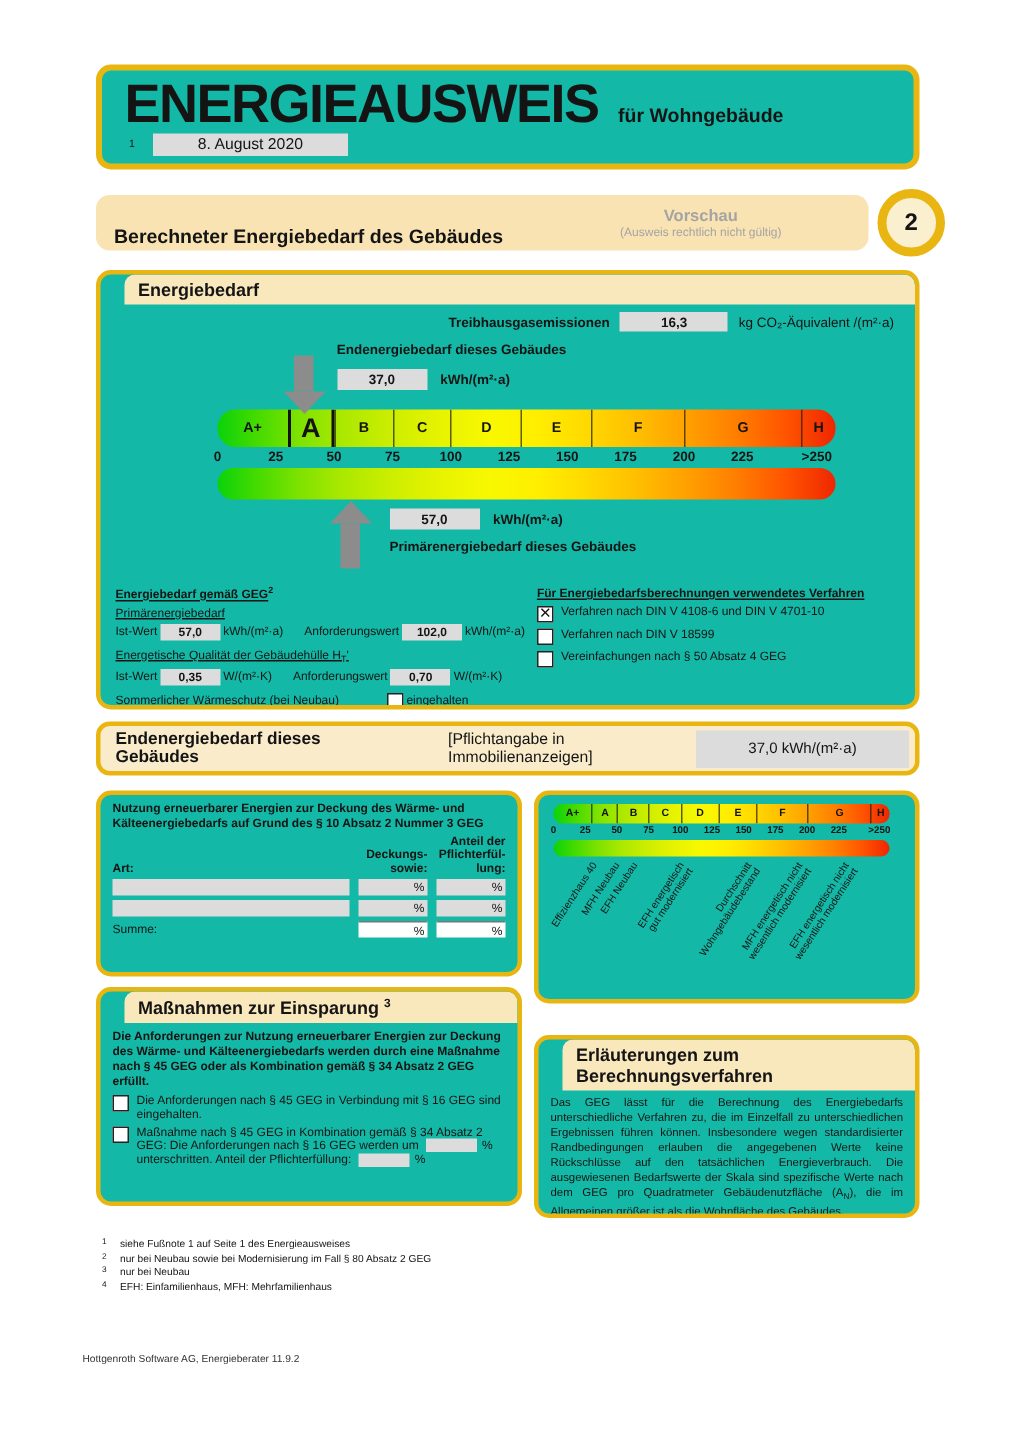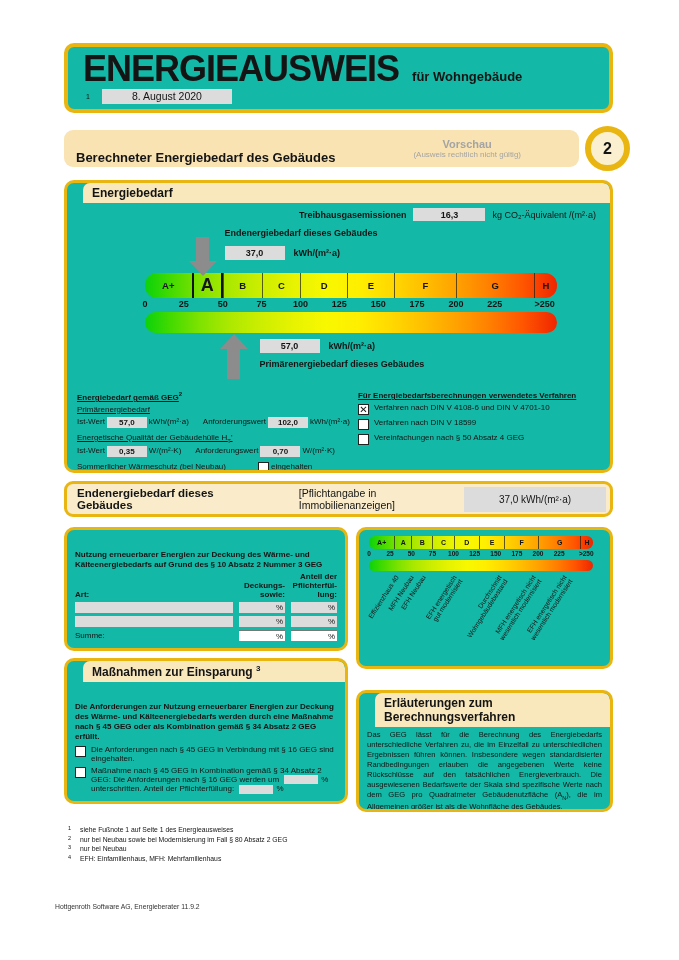--- a/index.html
+++ b/index.html
@@ -80,21 +80,21 @@
 
   
   #band2{left:64px;top:481px;width:549px;height:36px;border:3px solid #e9b511;border-radius:9px;
     background:#faeccb;box-sizing:border-box;display:flex;align-items:center;padding:0 4px 0 10px;}
   #band2 .t1{font-weight:bold;font-size:11.5px;}
   #band2 .t2{font-size:10.5px;margin-left:7px;padding-left:32px;}
   #band2-box{margin-left:auto;width:152px;height:25px;font-size:10px;}
 
   
   #box-renew{left:64px;top:527px;width:284px;height:124px;}
-  .small-content{padding:20px 8px;font-size:8px;}
+  .small-content{padding:4px 8px;font-size:8px;}
   .intro{font-weight:bold;line-height:1.25;}
   .thead{display:flex;align-items:flex-end;gap:6px;margin-top:3px;font-weight:bold;}
   .th-art{flex:1;}
   .th-col{width:46px;text-align:right;white-space:pre-line;line-height:1.1;}
   .trow{display:flex;gap:6px;margin-top:3px;align-items:center;}
   .art-box{flex:1;height:11px;background:#dcdcdc;}
   .art-sum{flex:1;}
   .pct-cell{width:46px;height:11px;background:#dcdcdc;display:flex;align-items:center;justify-content:flex-end;
     padding-right:2px;box-sizing:border-box;}
   .sum-row .pct-cell{background:#fff;border-top:1px solid #777;}

